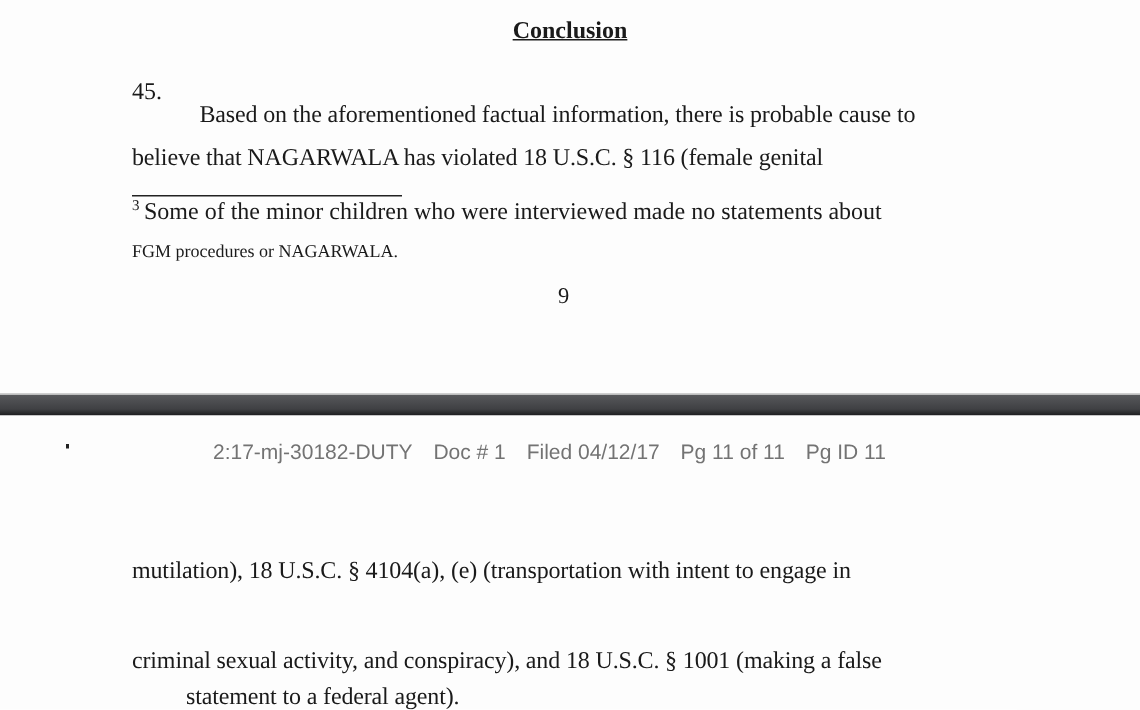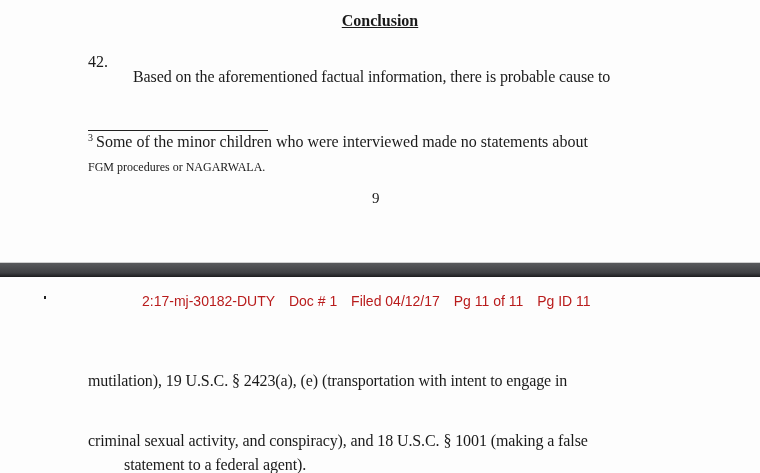--- a/index.html
+++ b/index.html
@@ -31,47 +31,48 @@
   .pagenum { top: 190px; left: 372px; font-size: 15px; }
   .divider {
     position: absolute; top: 262px; left: 0; width: 760px; height: 15px;
     background: linear-gradient(#58595c, #3f4043 70%, #1c1c1e);
     border-top: 1px solid #cfcfcf;
     box-sizing: border-box;
   }
   .header-stamp {
     top: 293px; left: 142px;
     font-family: "Liberation Sans", "DejaVu Sans", sans-serif;
-    font-size: 14px; color: #b91c1c; word-spacing: 0px;
+    font-size: 14px; color: #737373; word-spacing: 0px;
   }
   .header-stamp span { margin-right: 10px; }
   .dot { top: 296px; left: 44px; width: 2px; height: 3px; background: #222; position: absolute; }
   .b1 { top: 372px; left: 88px; }
   .b2 { top: 432px; left: 88px; }
   .b3 { top: 456px; left: 88px; margin-left: 36px; }
 </style>
 </head>
 <body>
 
 <div class="page page-top">
   <div class="abs heading">Conclusion</div>
-  <div class="abs para-num">42.</div>
+  <div class="abs para-num">45.</div>
   <div class="abs body-line l1">Based on the aforementioned factual information, there is probable cause to</div>
+  <div class="abs body-line l2">believe that NAGARWALA has violated 18 U.S.C. § 116 (female genital</div>
   <div class="fn-rule"></div>
   <div class="abs fn1"><sup>3</sup><span>Some of the minor children who were interviewed made no statements about</span></div>
   <div class="abs fn2">FGM procedures or NAGARWALA.</div>
   <div class="abs pagenum">9</div>
 </div>
 
 <div class="divider"></div>
 
 <div class="page page-bottom"></div>
 <div class="dot"></div>
 <div class="abs header-stamp">
   <span>2:17-mj-30182-DUTY</span>
   <span>Doc # 1</span>
   <span>Filed 04/12/17</span>
   <span>Pg 11 of 11</span>
   <span>Pg ID 11</span>
 </div>
-<div class="abs body-line b1">mutilation), 19 U.S.C. § 2423(a), (e) (transportation with intent to engage in</div>
+<div class="abs body-line b1">mutilation), 18 U.S.C. § 4104(a), (e) (transportation with intent to engage in</div>
 <div class="abs body-line b2">criminal sexual activity, and conspiracy), and 18 U.S.C. § 1001 (making a false</div>
 <div class="abs body-line b3">statement to a federal agent).</div>
 
 </body></html>

